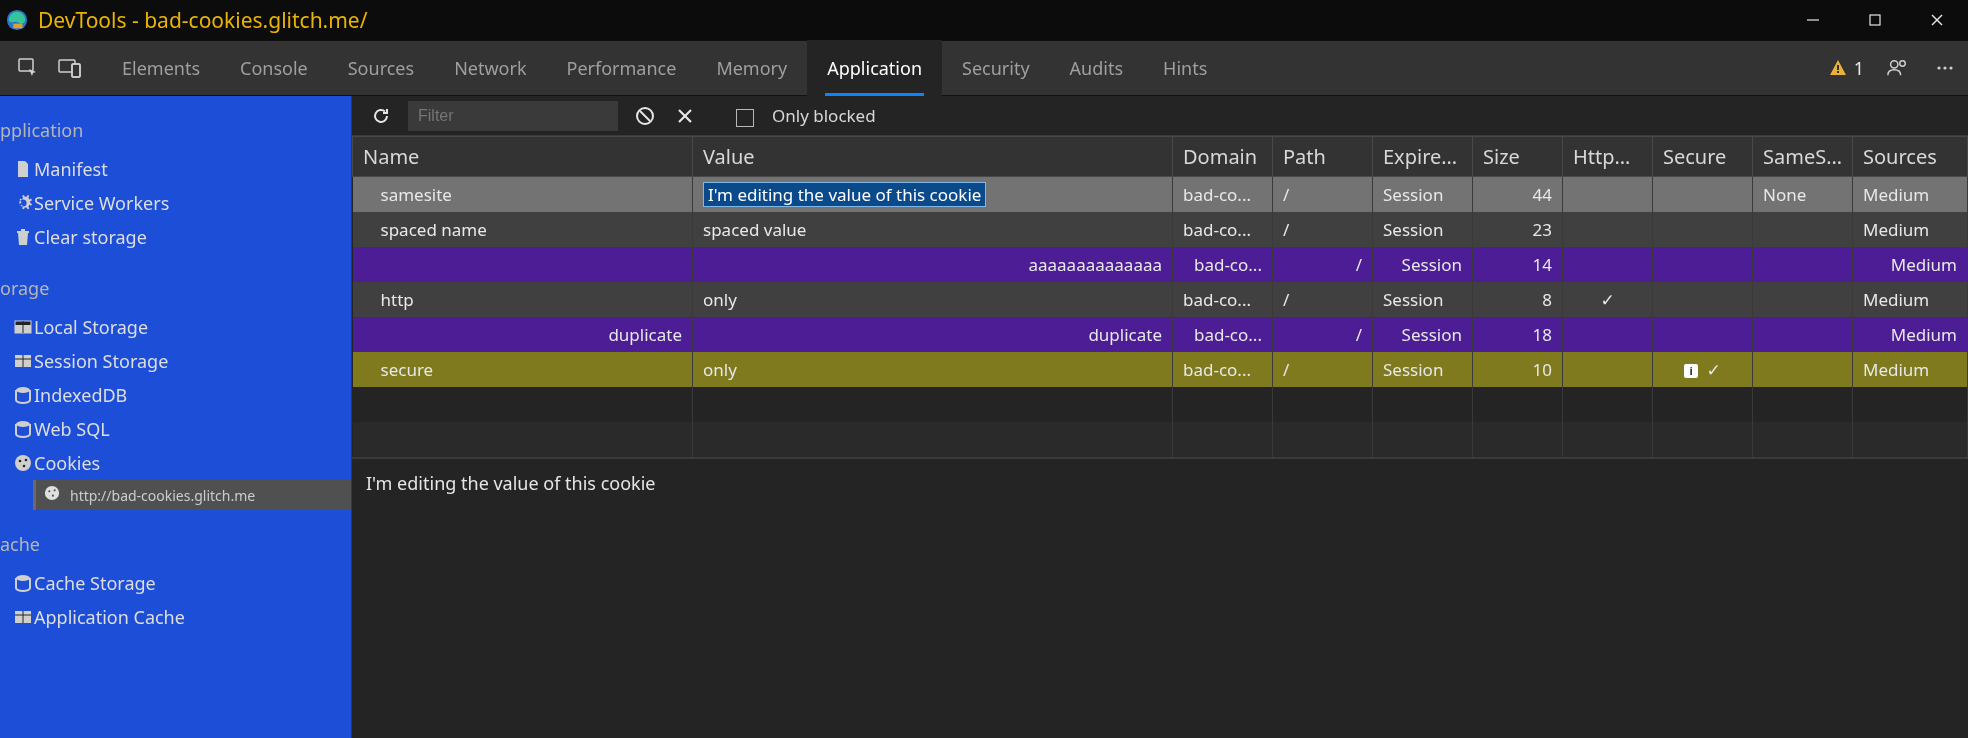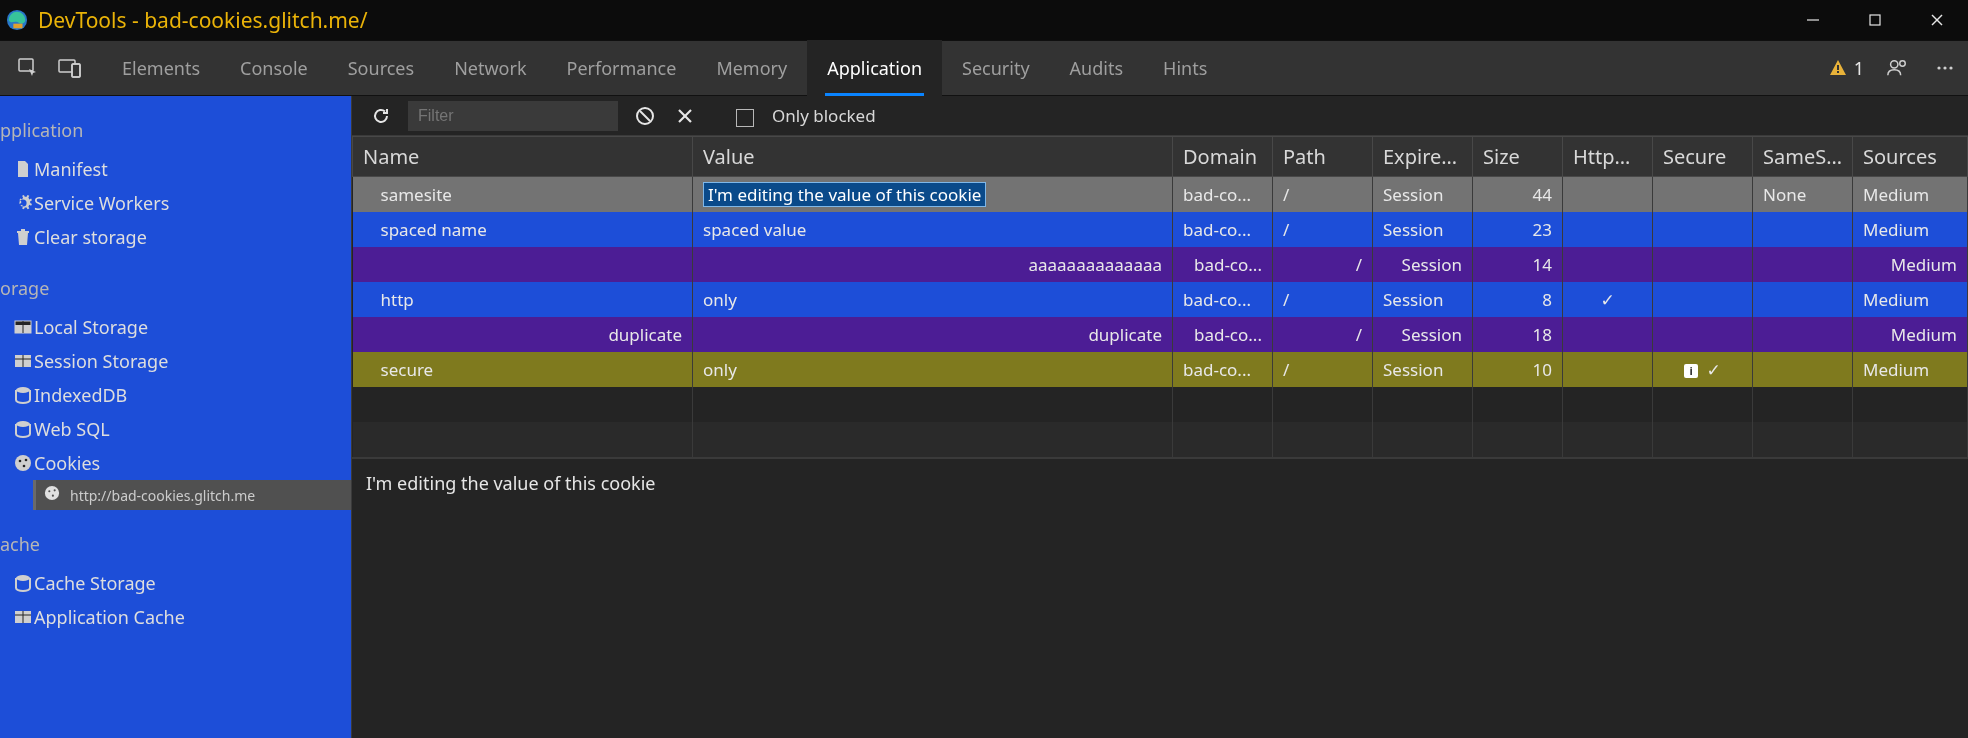--- a/index.html
+++ b/index.html
@@ -113,21 +113,21 @@
   th {
     background: #333333; color: #d8d8d8; text-align: left; font-weight: 400;
     font-size: 20px; padding: 6px 10px; border: 1px solid #484848;
     overflow: hidden; text-overflow: ellipsis; white-space: nowrap;
   }
   td {
     color: #e8e8e8; font-size: 17px; padding: 4px 10px; border-right: 1px solid #3a3a3a;
     overflow: hidden; text-overflow: ellipsis; white-space: nowrap; height: 35px;
   }
   tr.r-dark2 td { background: #4c1d95; text-align: right; }
-  tr.r-blue  td { background: #1d4ed8; }
+  tr.r-blue  td { background: #404040; }
   tr.r-sel   td { background: #737373; }
   tr.r-olive td { background: #7f7a1e; }
   .num { text-align: right; padding-right: 10px; }
   .check { text-align: center; }
   .edit-cell {
     background: #0a4a8a; color: #fff; padding: 0 4px; display:inline-block;
     border: 1px solid #7fb7e8;
   }
   tr.empty td { background:#242424; border-right:1px solid #3a3a3a; }
   tr.empty:nth-child(even) td { background:#2a2a2a; }

